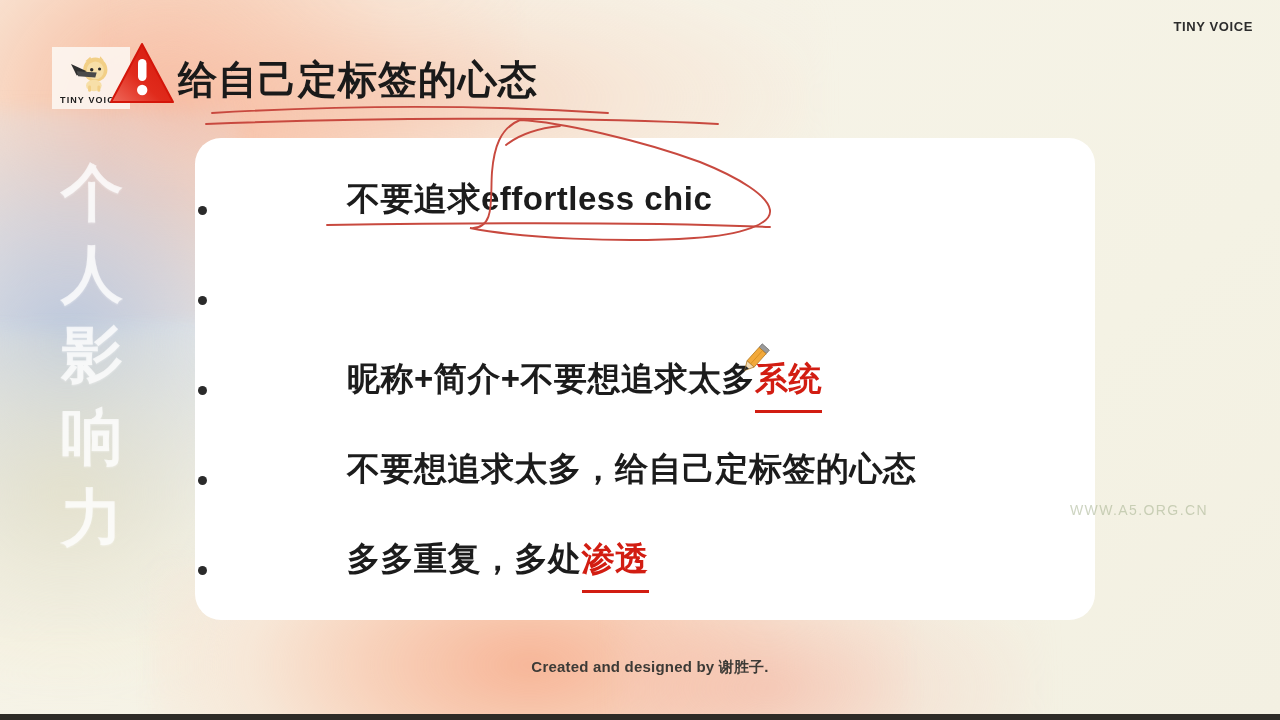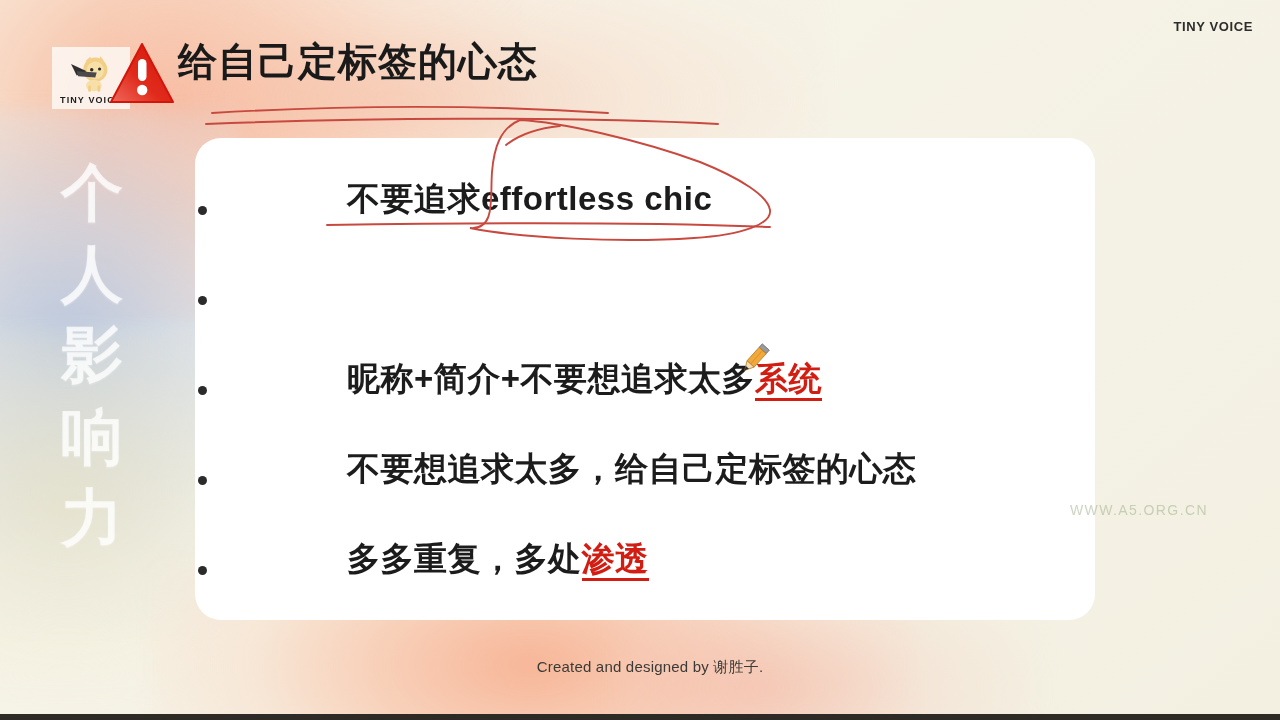--- a/index.html
+++ b/index.html
@@ -103,21 +103,21 @@
   }
   .logo-lion { width:46px; height:40px; margin-bottom:1px; }
   .logo-badge-text {
     font-size:9px; font-weight:600; letter-spacing:1.1px; color:#1d1d1d;
     white-space:nowrap;
   }
   .warn-icon {
     position:absolute; left:108px; top:40px; width:68px; height:68px;
   }
   .slide-title {
-    position:absolute; left:178px; top:35px;
+    position:absolute; left:178px; top:53px;
     font-size:39px; font-weight:800; color:#1a1a1a;
     letter-spacing:1px; white-space:nowrap;
     font-family:Liberation Sans, sans-serif;
   }
 
   
   .annotations { position:absolute; inset:0; pointer-events:none; }
 
   
   .card {
@@ -141,42 +141,42 @@
   .bullet-text {
     margin-left:47px;
     font-size:33px; font-weight:700; color:#1c1c1c;
     line-height:1.18; letter-spacing:0.5px;
     white-space:nowrap;
     font-family:"Liberation Sans","DejaVu Sans",sans-serif;
   }
   .hl-red {
     color:#d21d12;
     border-bottom:3px solid #d21d12;
-    padding-bottom:1px;
+    padding-bottom:13px;
   }
   .pencil-cursor {
     position:absolute; left:736px; top:340px;
     width:38px; height:38px; transform:rotate(0deg);
     z-index:5;
   }
 
   
   .wm-tiny-voice {
     position:absolute; right:27px; top:19px;
     font-size:13px; font-weight:600; letter-spacing:0.6px; color:#2c2c2c;
   }
   .wm-a5 {
     position:absolute; left:1070px; top:502px;
     font-size:14px; letter-spacing:1.4px;
     color:rgba(164,176,142,0.55); font-weight:500;
   }
   .footer-credit {
     position:absolute; left:0; right:0; top:658px;
     text-align:center;
-    font-size:15px; color:#3c3a36; font-weight:400;
+    font-size:15px; color:#3c3a36; font-weight:700;
     letter-spacing:0.2px;
     padding-left:20px;
   }
 </style>
 </head>
 <body>
 
 <div id="slide">
 
   <div class="bg-layer bg-base"></div>

